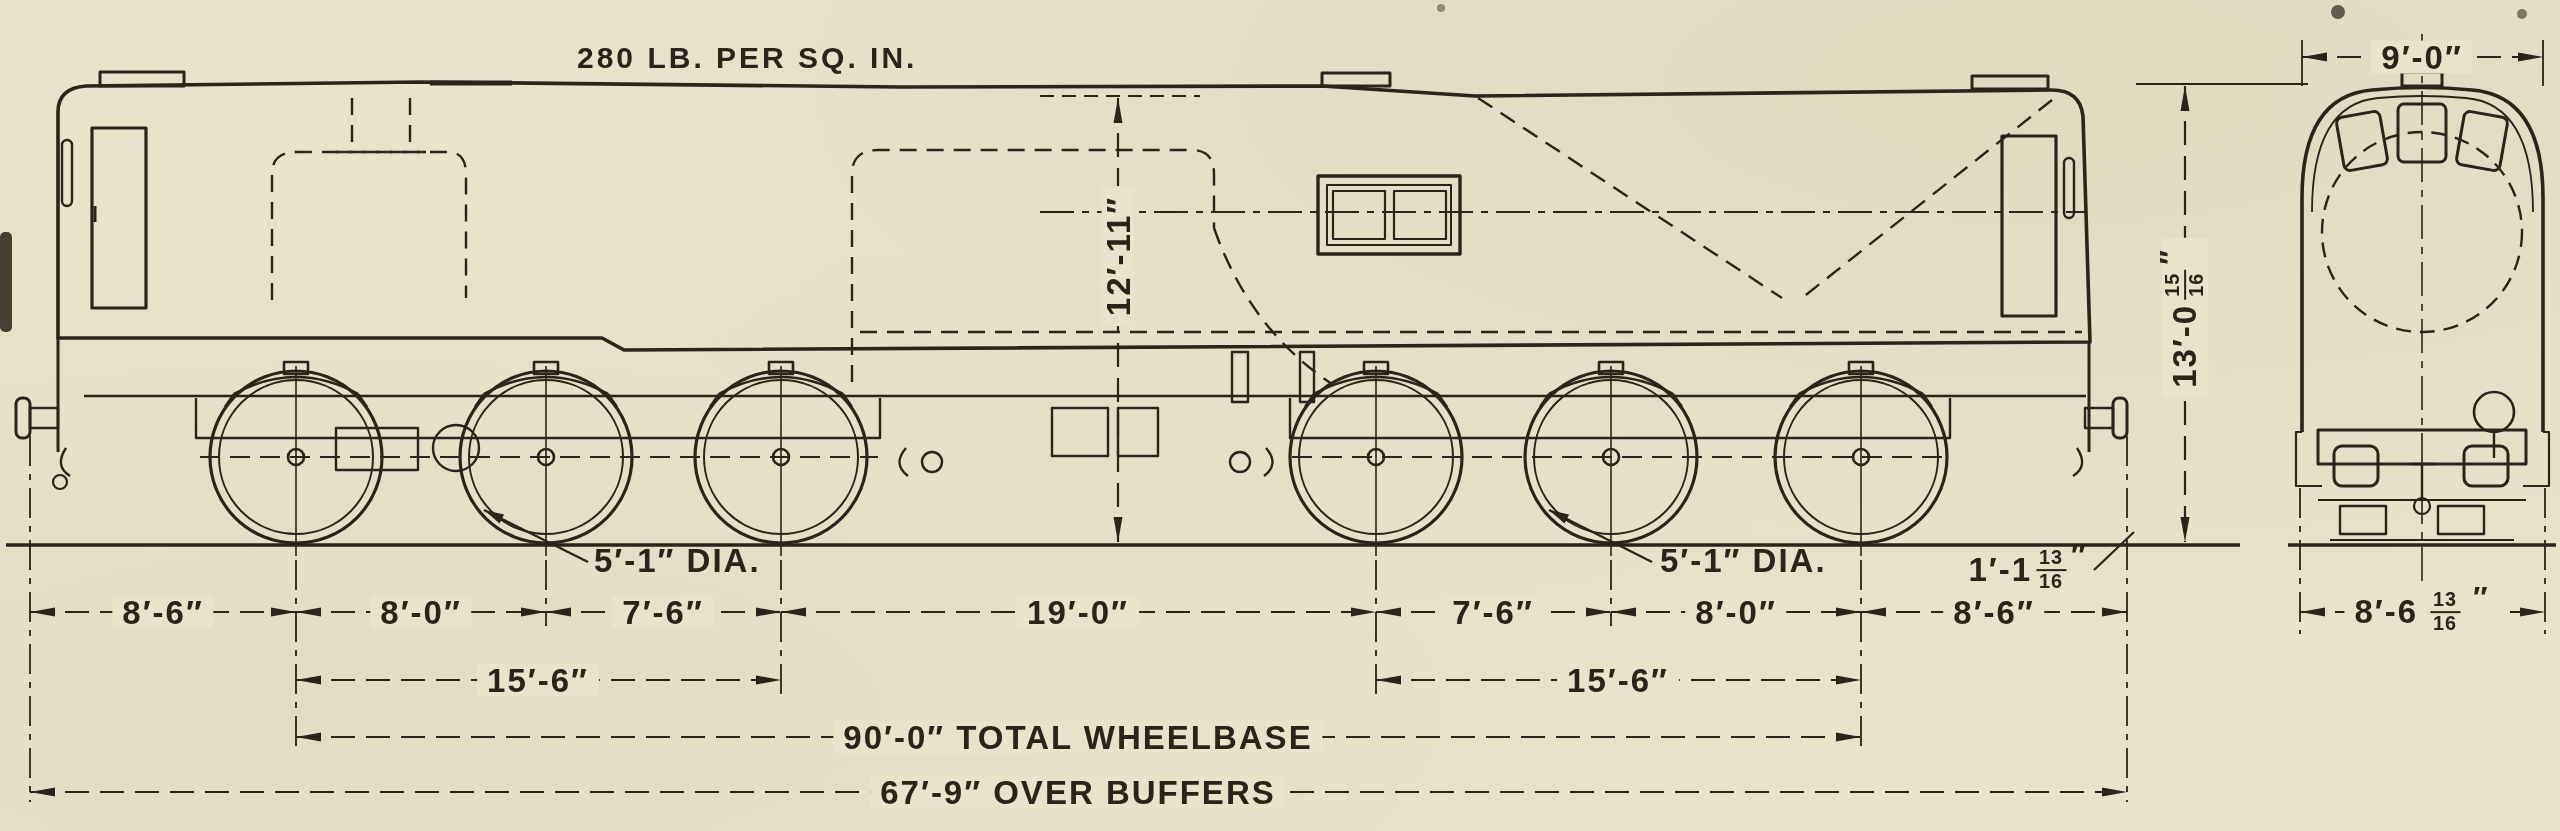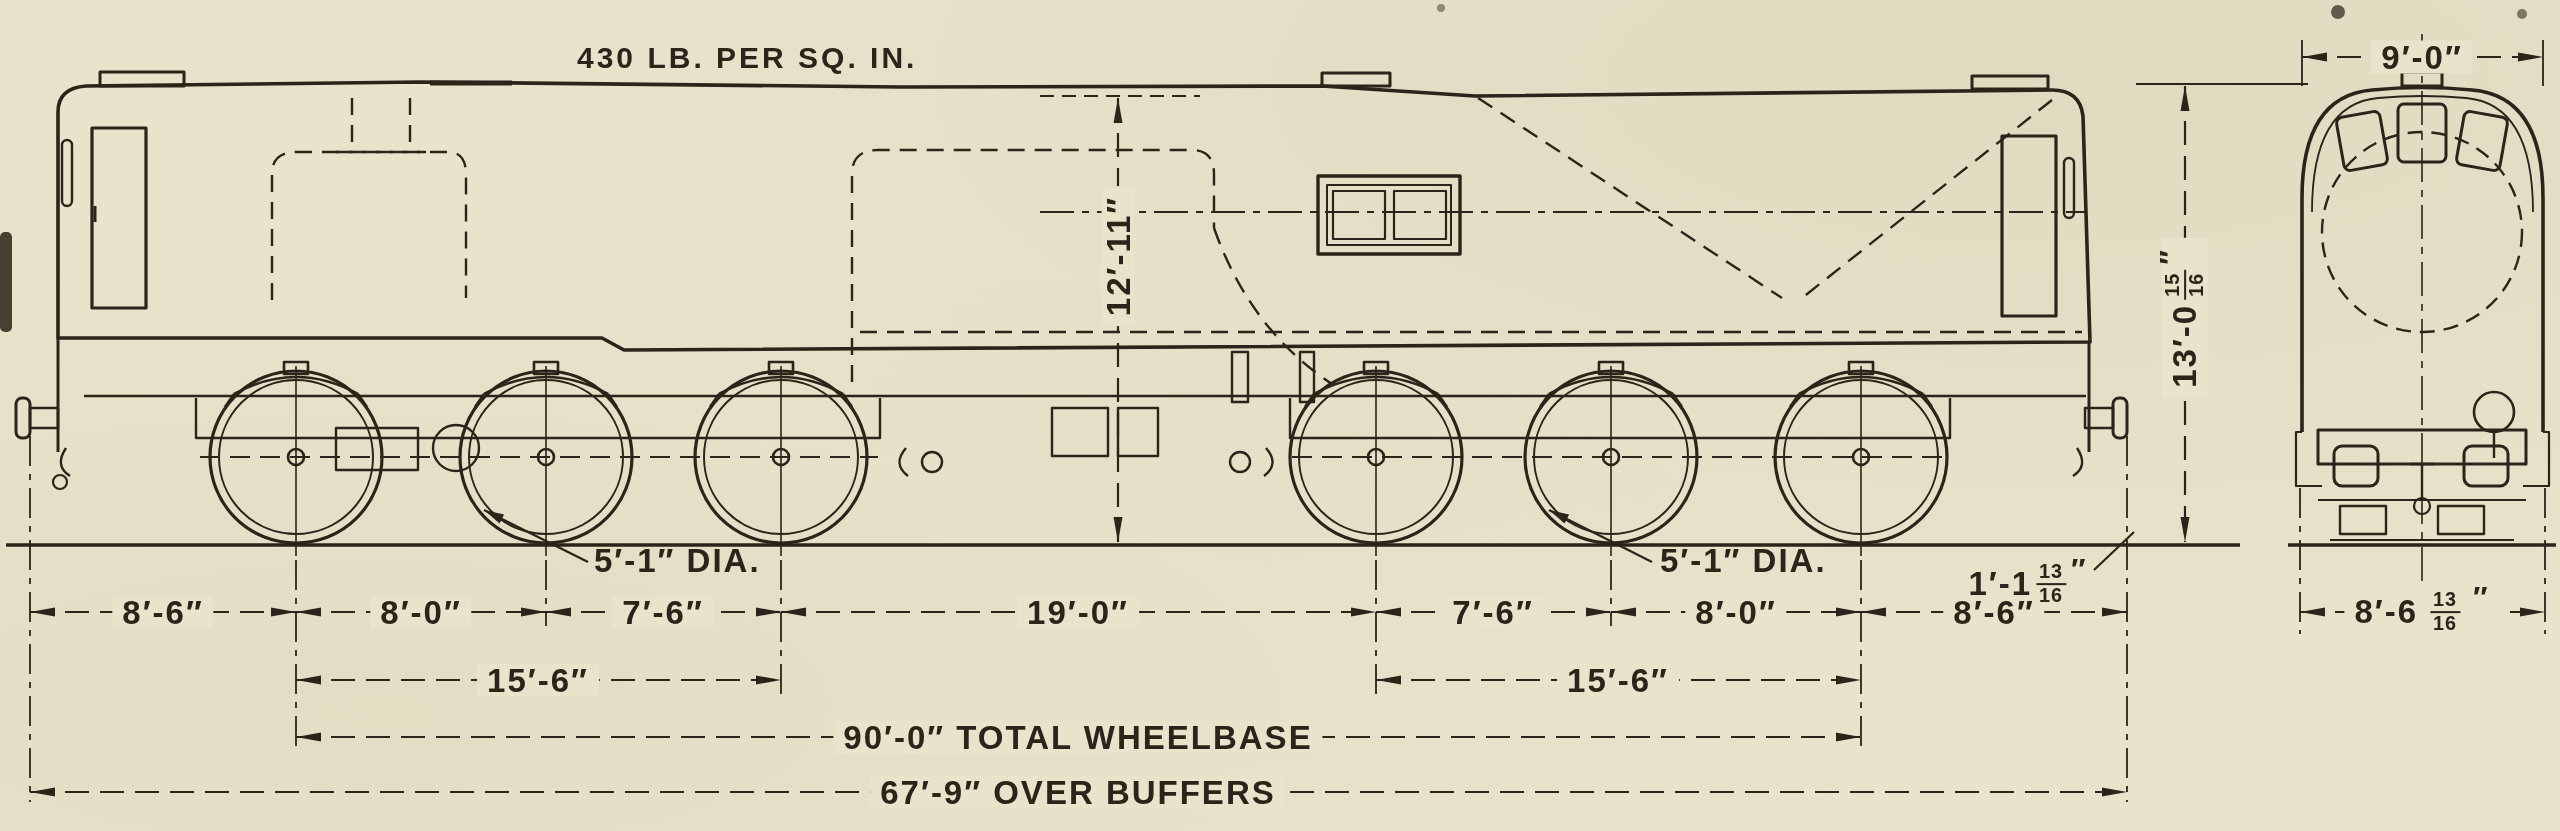--- a/index.html
+++ b/index.html
@@ -262,21 +262,21 @@
 
     <g stroke="none" fill="#2a241a">
       <rect x="0" y="232" width="12" height="100" rx="5" opacity="0.85"></rect>
       <circle cx="2338" cy="12" r="7" opacity="0.7"></circle>
       <circle cx="2522" cy="14" r="5" opacity="0.55"></circle>
       <circle cx="1441" cy="8" r="4" opacity="0.45"></circle>
     </g>
   </g>
 </svg>
 
-  <div class="lbl nobg leftanch note" style="left:577px;top:58px;">430 LB. PER SQ. IN.</div>
+  <div class="lbl nobg leftanch note" style="left:577px;top:58px;">280 LB. PER SQ. IN.</div>
 
   <div class="lbl v" style="left:1118px;top:256px;">12′-11″</div>
 
   <div class="lbl" style="left:2422px;top:57px;">9′-0″</div>
 
   <div class="lbl v" style="left:2185px;top:318px;">
     <span>13′-0</span>
       <span class="frac">
         <span class="num">15</span>
         <span class="den">16</span>
@@ -294,21 +294,21 @@
   <div class="lbl" style="left:1493px;top:612px;">7′-6″</div>
   <div class="lbl" style="left:1736px;top:612px;">8′-0″</div>
   <div class="lbl" style="left:1994px;top:612px;">8′-6″</div>
 
   <div class="lbl" style="left:538px;top:680px;">15′-6″</div>
   <div class="lbl" style="left:1618px;top:680px;">15′-6″</div>
 
   <div class="lbl" style="left:1078px;top:737px;">90′-0″ TOTAL WHEELBASE</div>
   <div class="lbl" style="left:1078px;top:792px;">67′-9″ OVER BUFFERS</div>
 
-  <div class="lbl nobg" style="left:2028px;top:584px;align-items:center;">
+  <div class="lbl nobg" style="left:2028px;top:570px;align-items:center;">
     <span>1′-1</span>
       <span class="frac">
         <span class="num">13</span>
         <span class="den">16</span>
       </span>
       <span class="unit">″</span>
   </div>
 
   <div class="lbl" style="left:2422px;top:612px;gap:8px;">
     <span>8′-6</span>

